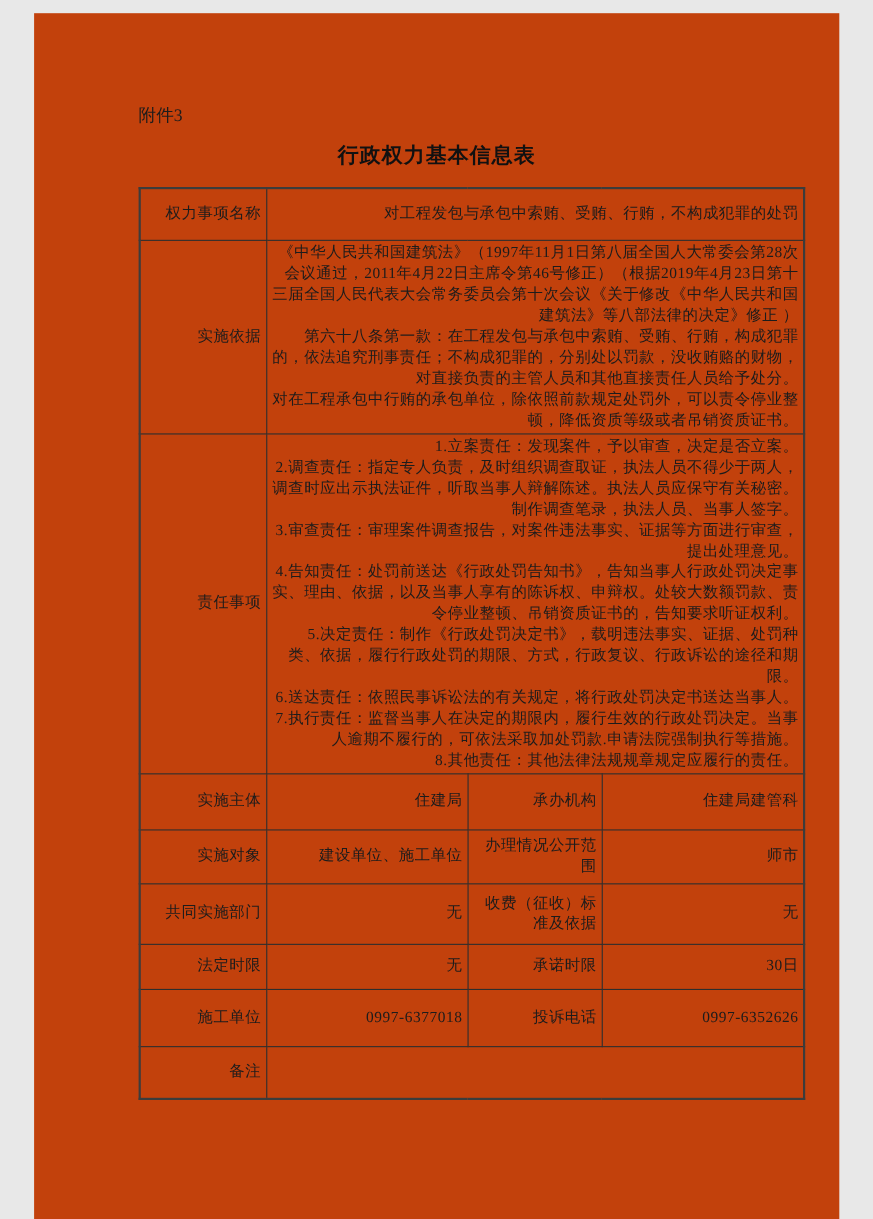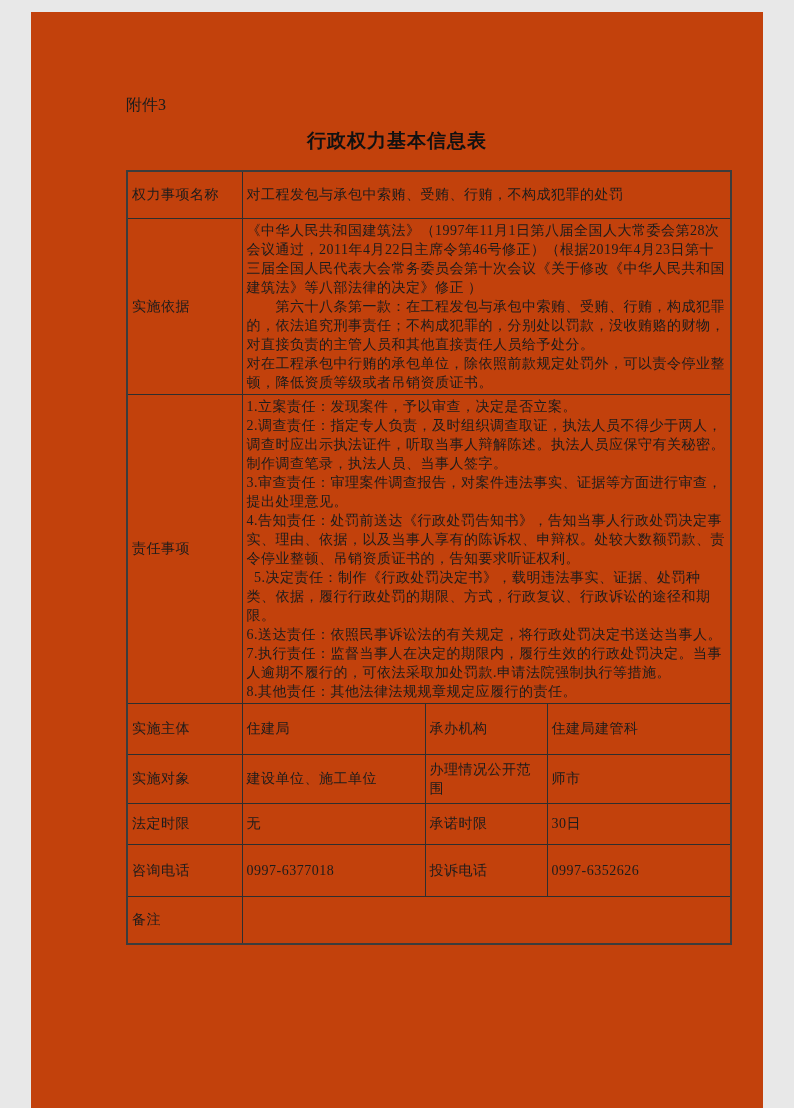--- a/index.html
+++ b/index.html
@@ -39,21 +39,21 @@
     width: 604px;
     border-collapse: collapse;
     table-layout: fixed;
     border: 2px solid #3c3c3c;
   }
   table.info td {
     border: 1px solid #2e2e2e;
     font-size: 14px;
     line-height: 19px;
     color: #1c1c1c;
-    text-align: left;
+    text-align: right;
     vertical-align: middle;
     padding: 2px 4px;
     letter-spacing: 0.5px;
     overflow: hidden;
   }
   td.lbl { text-align: center; }
   td.multiline {
     text-align: left;
     vertical-align: top;
     white-space: pre-line;
@@ -127,30 +127,36 @@
         <td>住建局建管科</td>
       </tr>
 
       <tr class="h49">
         <td class="lbl">实施对象</td>
         <td>建设单位、施工单位</td>
         <td class="lbl">办理情况公开范围</td>
         <td>师市</td>
       </tr>
 
+      <tr class="h55">
+        <td class="lbl">共同实施部门</td>
+        <td>无</td>
+        <td class="lbl">收费（征收）标准及依据</td>
+        <td>无</td>
+      </tr>
 
       <tr class="h41">
         <td class="lbl">法定时限</td>
         <td>无</td>
         <td class="lbl">承诺时限</td>
         <td>30日</td>
       </tr>
 
       <tr class="h52">
-        <td class="lbl">咨询电话</td>
+        <td class="lbl">施工单位</td>
         <td>0997-6377018</td>
         <td class="lbl">投诉电话</td>
         <td>0997-6352626</td>
       </tr>
 
       <tr class="h48">
         <td class="lbl">备注</td>
         <td colspan="3"></td>
       </tr>
 

